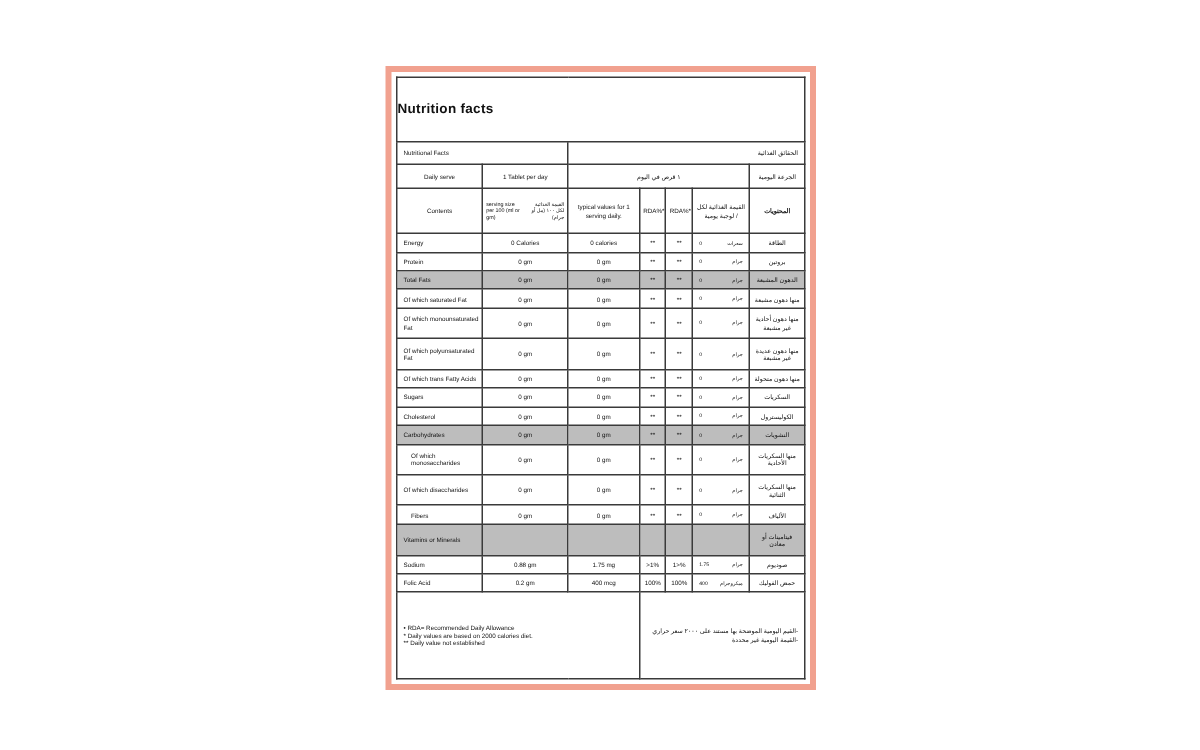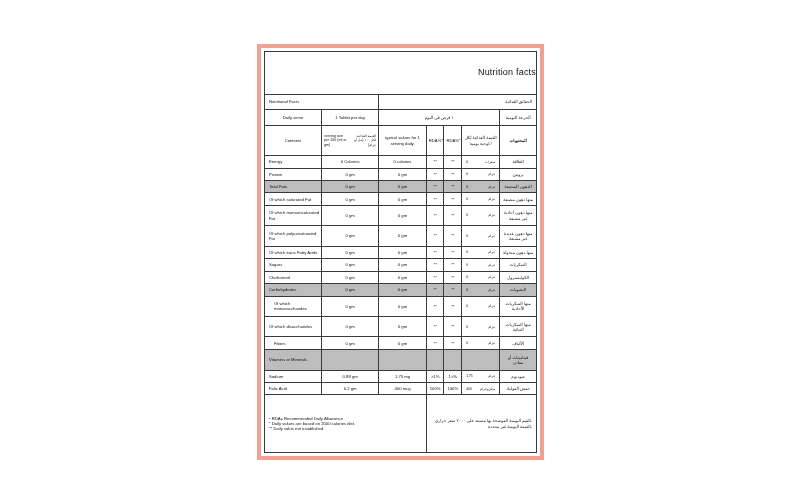--- a/index.html
+++ b/index.html
@@ -34,22 +34,22 @@
   table.nf td {
     border: 1px solid #3a3a3a;
     padding: 1px 2px;
     font-size: 4.2px;
     line-height: 1.25;
     color: #111111;
     vertical-align: middle;
     overflow: hidden;
   }
   .title-cell {
-    text-align: right;
-    font-weight: normal;
+    text-align: left;
+    font-weight: bold;
     font-size: 9px !important;
     letter-spacing: .2px;
     padding: 5px 0 !important;
   }
   .en { text-align: left; padding-left: 4px !important; }
   .en-c { text-align: center; }
   .ar { text-align: right; padding-right: 4px !important; direction: rtl; }
   .ar-c { text-align: center; direction: rtl; }
   .bold { font-weight: bold; }
   .shade { background: #bdbdbd; }

